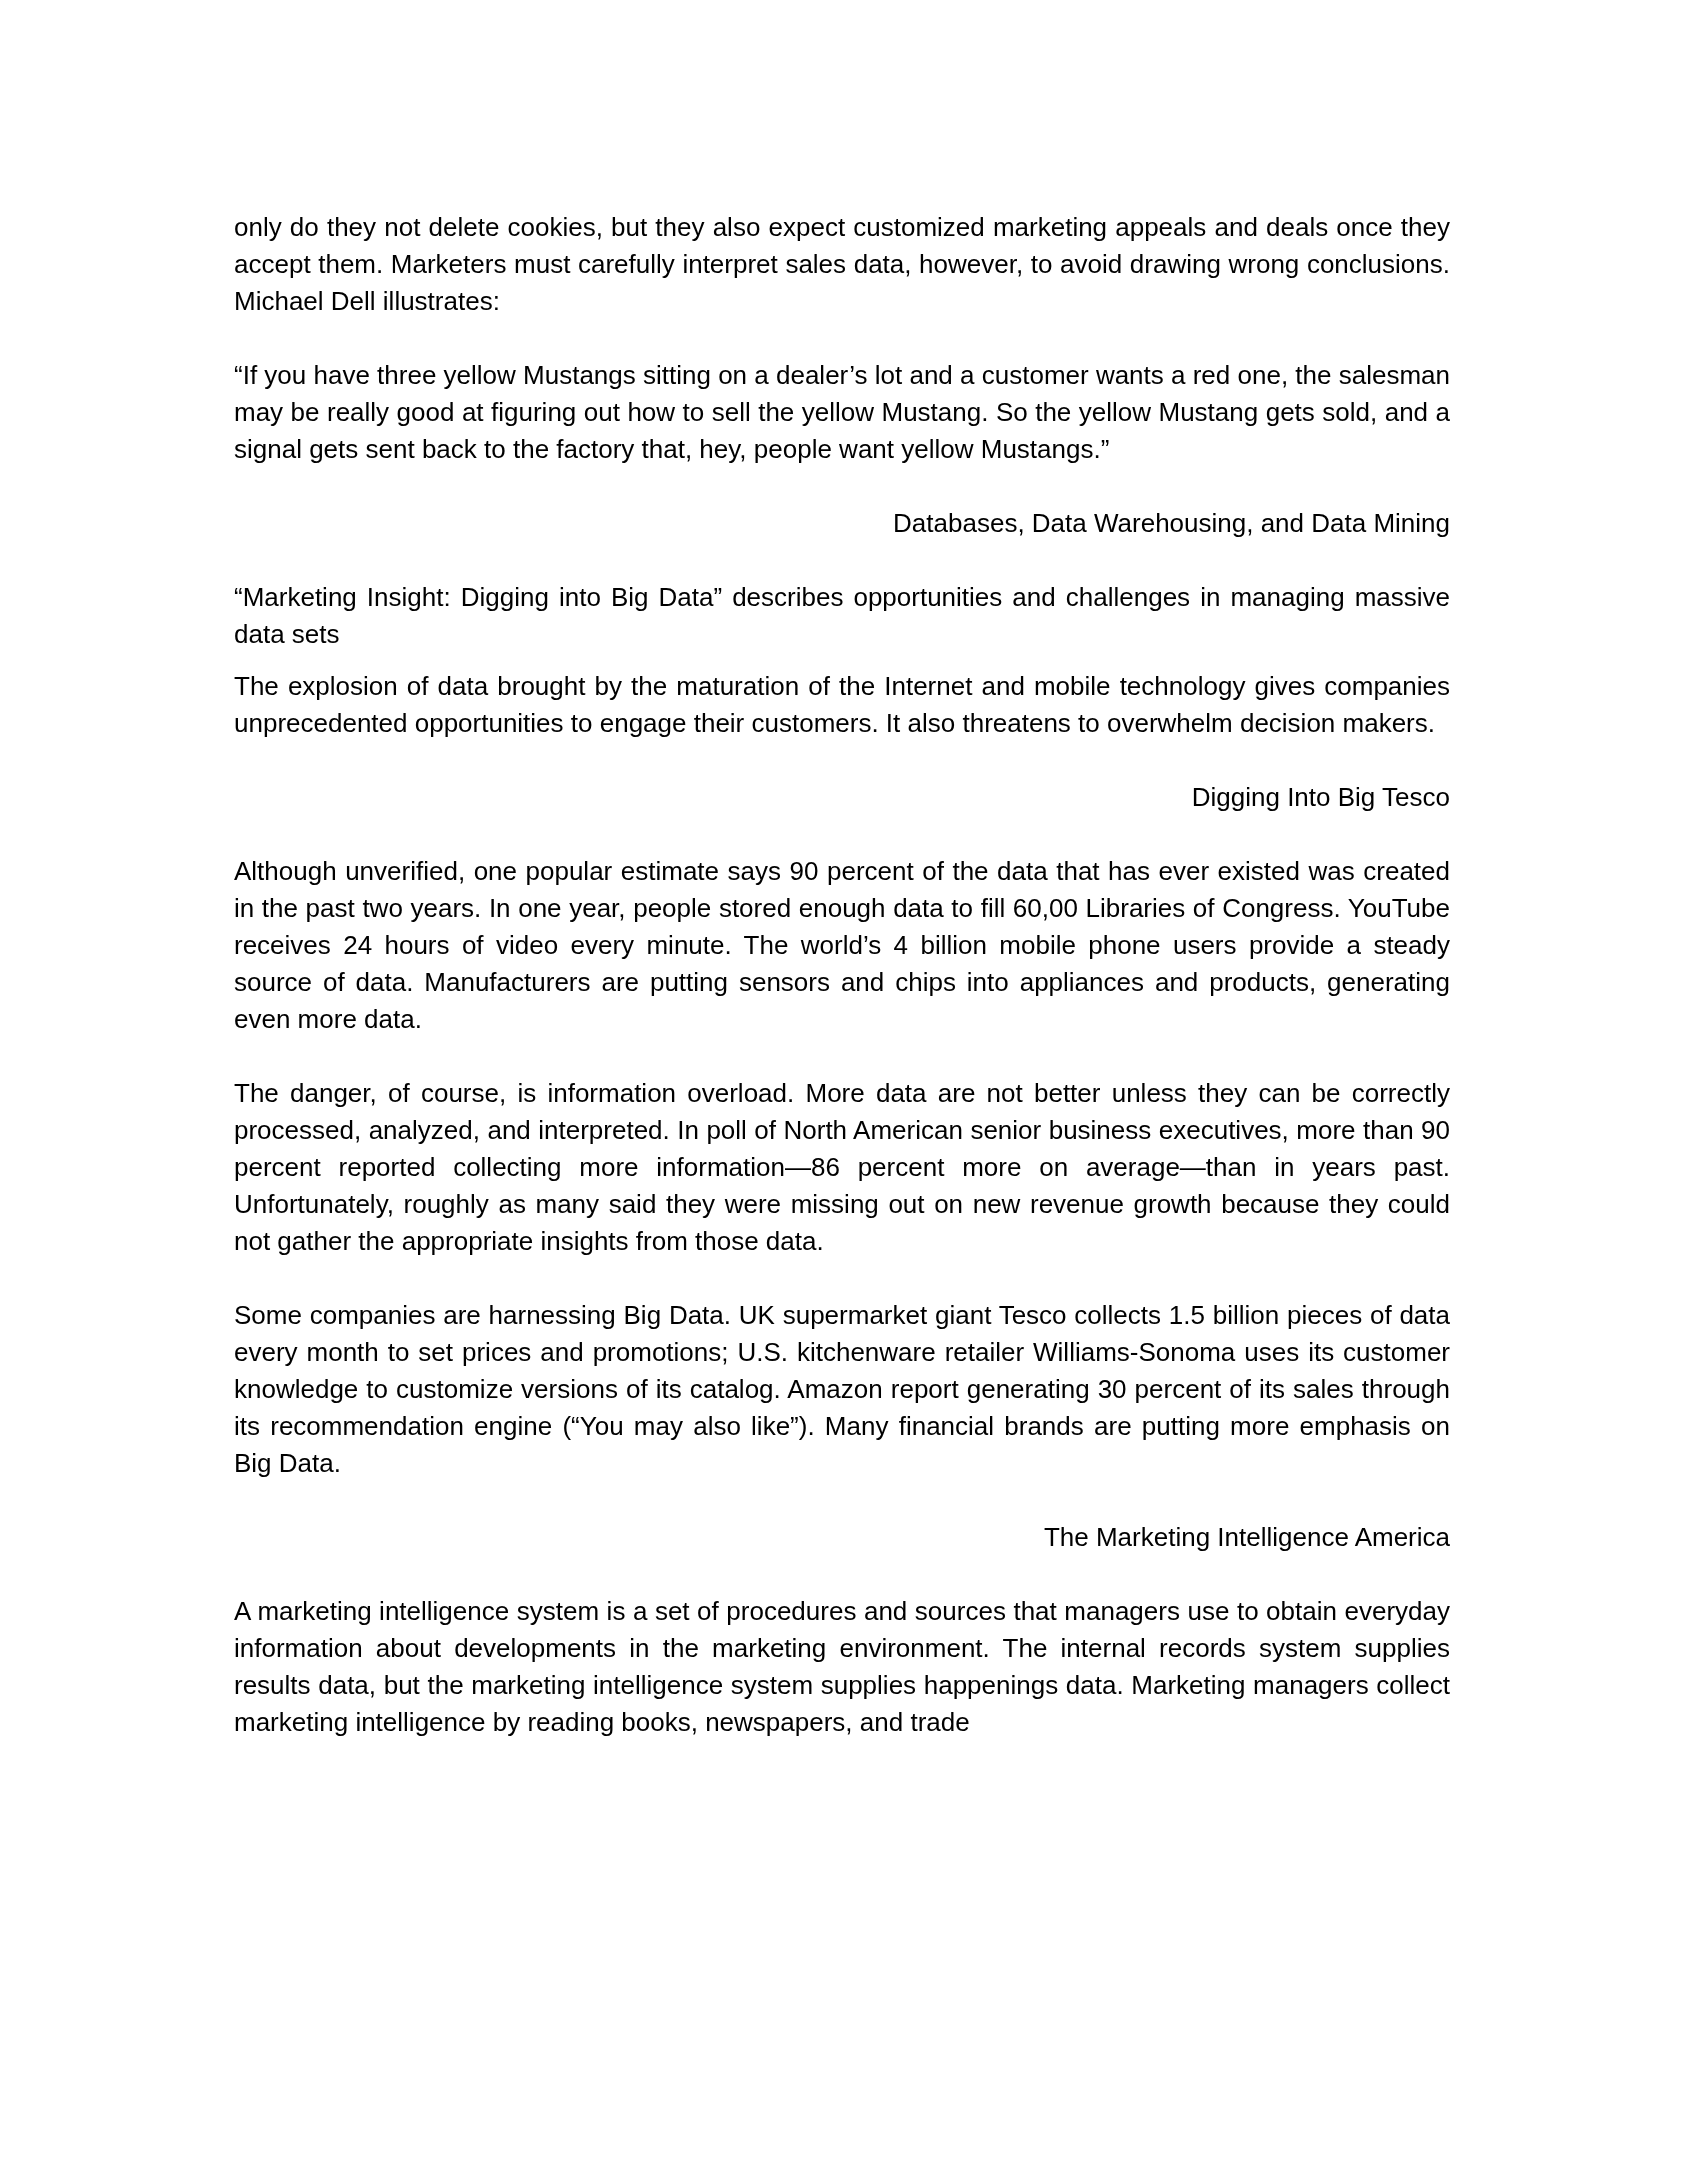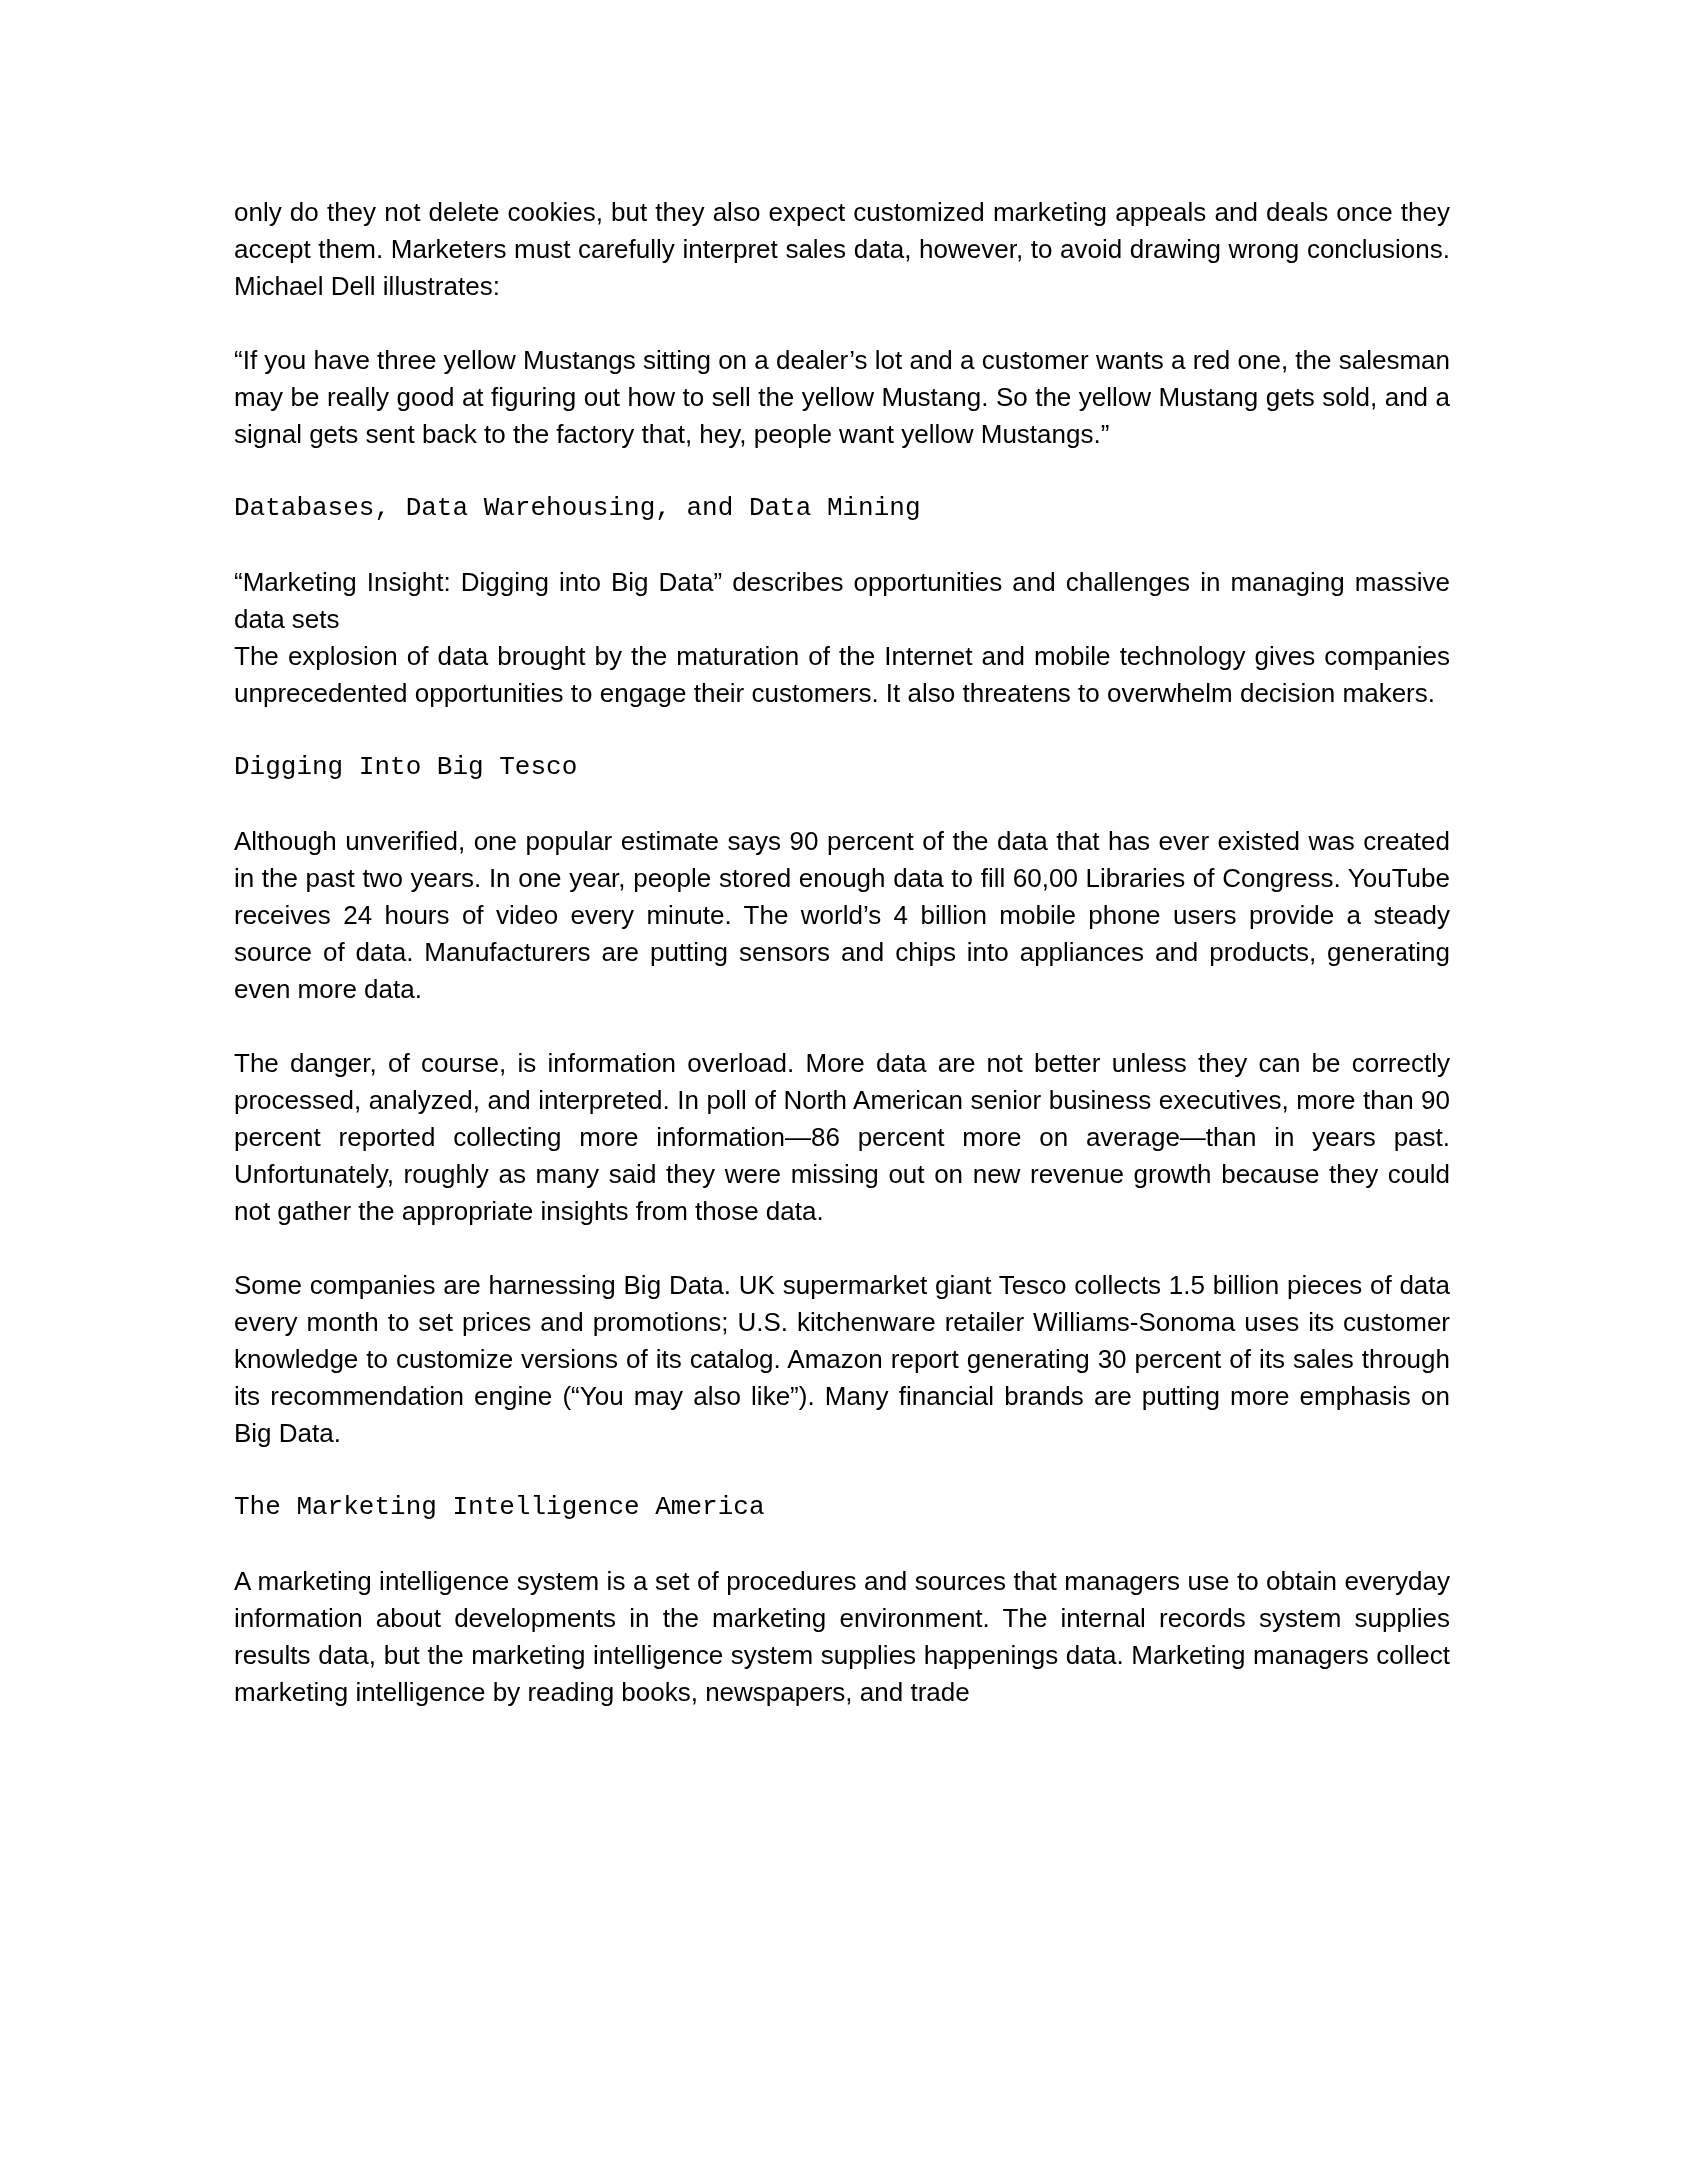--- a/index.html
+++ b/index.html
@@ -29,30 +29,29 @@
     color: #000000;
     margin: 0;
     text-align: justify;
     text-justify: inter-word;
     -webkit-hyphens: none;
     hyphens: none;
     white-space: normal;
   }
   
   .para.flush {
-    text-align: left;
-    font-family: Liberation Mono, monospace;
+    text-align: right;
   }
   
   .gap-1 {
     margin-top: 37px;
   }
   
   .gap-0 {
-    margin-top: 0;
+    margin-top: 15px;
   }
 </style>
 </head>
 <body>
 
 <div class="page">
   <div class="text-column" id="text-column">
 
   <p class="para gap-0">only do they not delete cookies, but they also expect customized marketing appeals and deals once they accept them. Marketers must carefully interpret sales data, however, to avoid drawing wrong conclusions. Michael Dell illustrates:</p>
       <p class="para gap-1">“If you have three yellow Mustangs sitting on a dealer’s lot and a customer wants a red one, the salesman may be really good at figuring out how to sell the yellow Mustang. So the yellow Mustang gets sold, and a signal gets sent back to the factory that, hey, people want yellow Mustangs.”</p>

